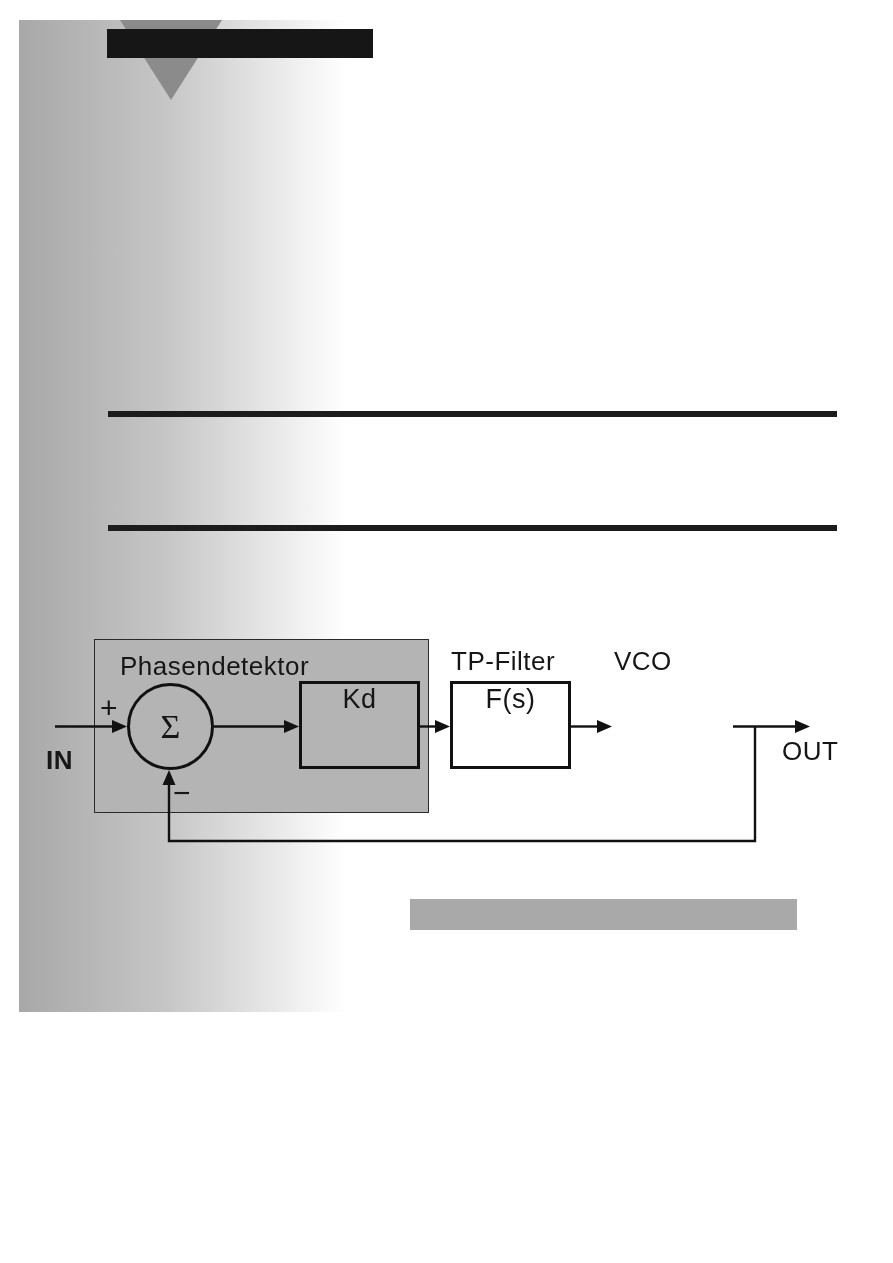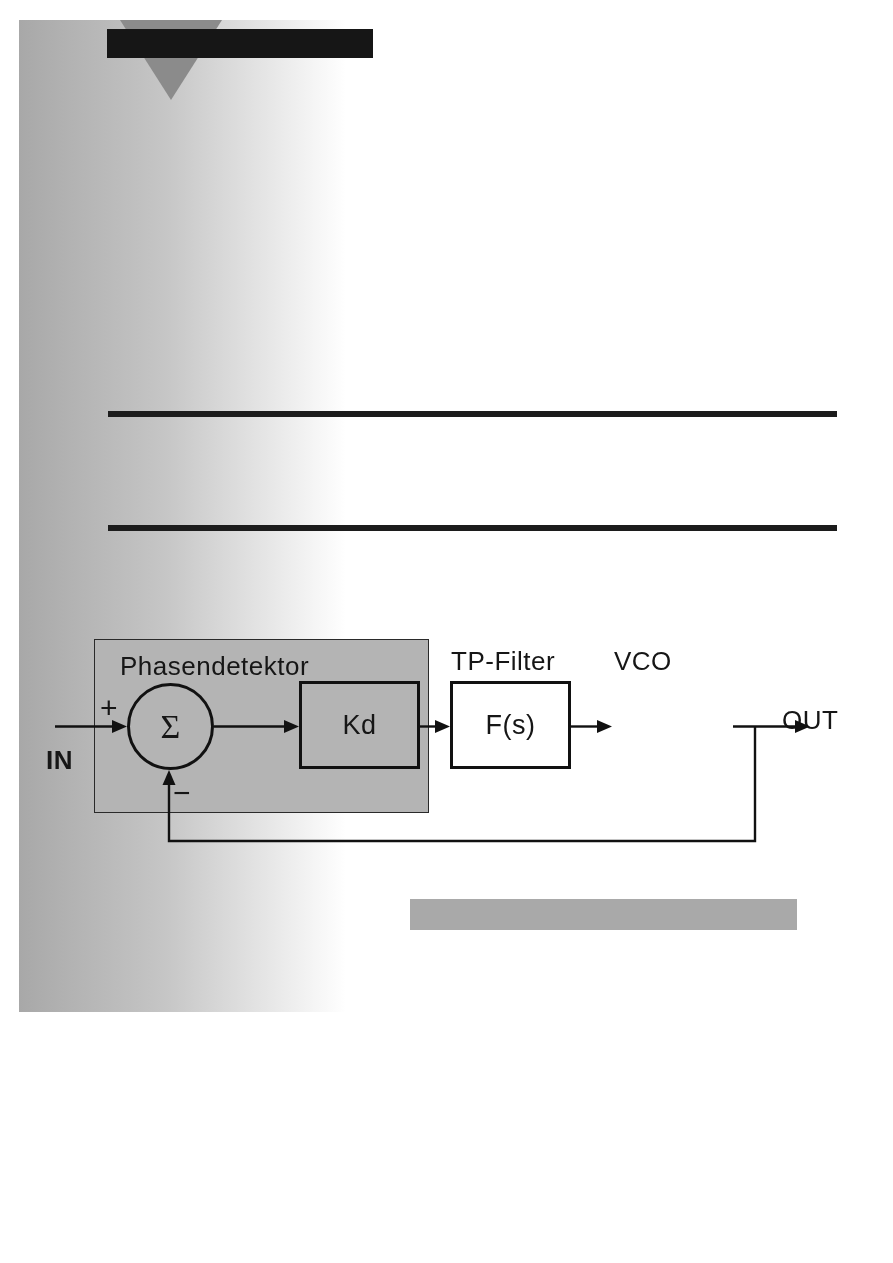--- a/index.html
+++ b/index.html
@@ -70,30 +70,29 @@
     font-size: 26px;
     letter-spacing: 0.5px;
     color: #161616;
     white-space: nowrap;
     line-height: 1;
   }
   .pd-label   { left: 120px; top: 653px; }
   .tp-caption { left: 451px; top: 648px; }
   .vco-caption{ left: 614px; top: 648px; }
   .in-label   { left: 46px;  top: 747px; font-weight: bold; }
-  .out-label  { left: 782px; top: 707px; }
+  .out-label  { left: 782px; top: 738px; }
   .plus-sign  { left: 100px; top: 693px; font-size: 30px; }
   .minus-sign { left: 173px; top: 778px; font-size: 30px; }
   .block {
     position: absolute;
     top: 681px;
     width: 115px; height: 82px;
     border: 3px solid #111111;
     display: flex;
-    align-items: center;
     justify-content: center;
     font-size: 27px;
     letter-spacing: 0.5px;
     color: #161616;
   }
   .block-kd  { left: 299px; background: #b4b4b4; }
   .block-tp  { left: 450px; background: #ffffff; }
   .block-vco { left: 612px; background: #ffffff; }
   .sum-circle {
     position: absolute;

